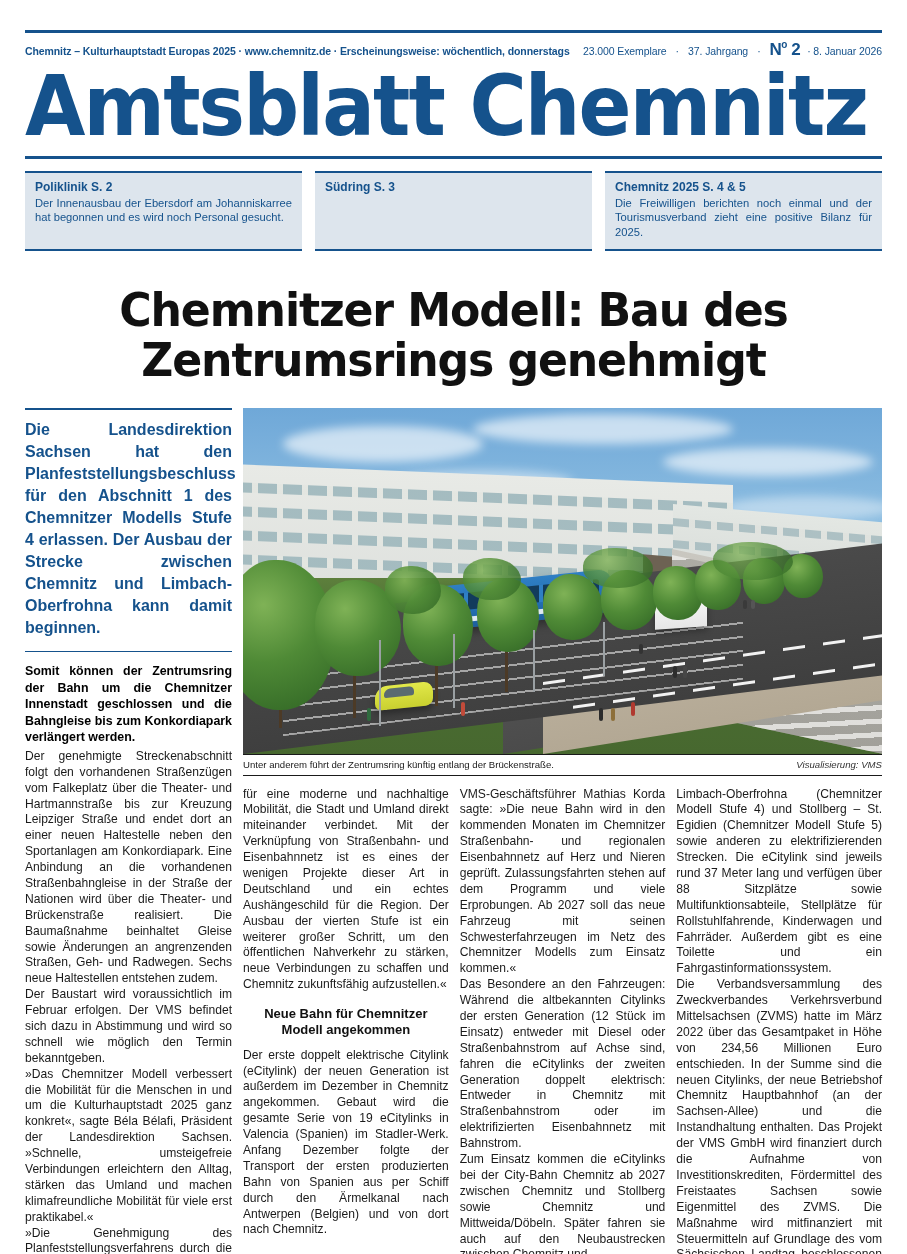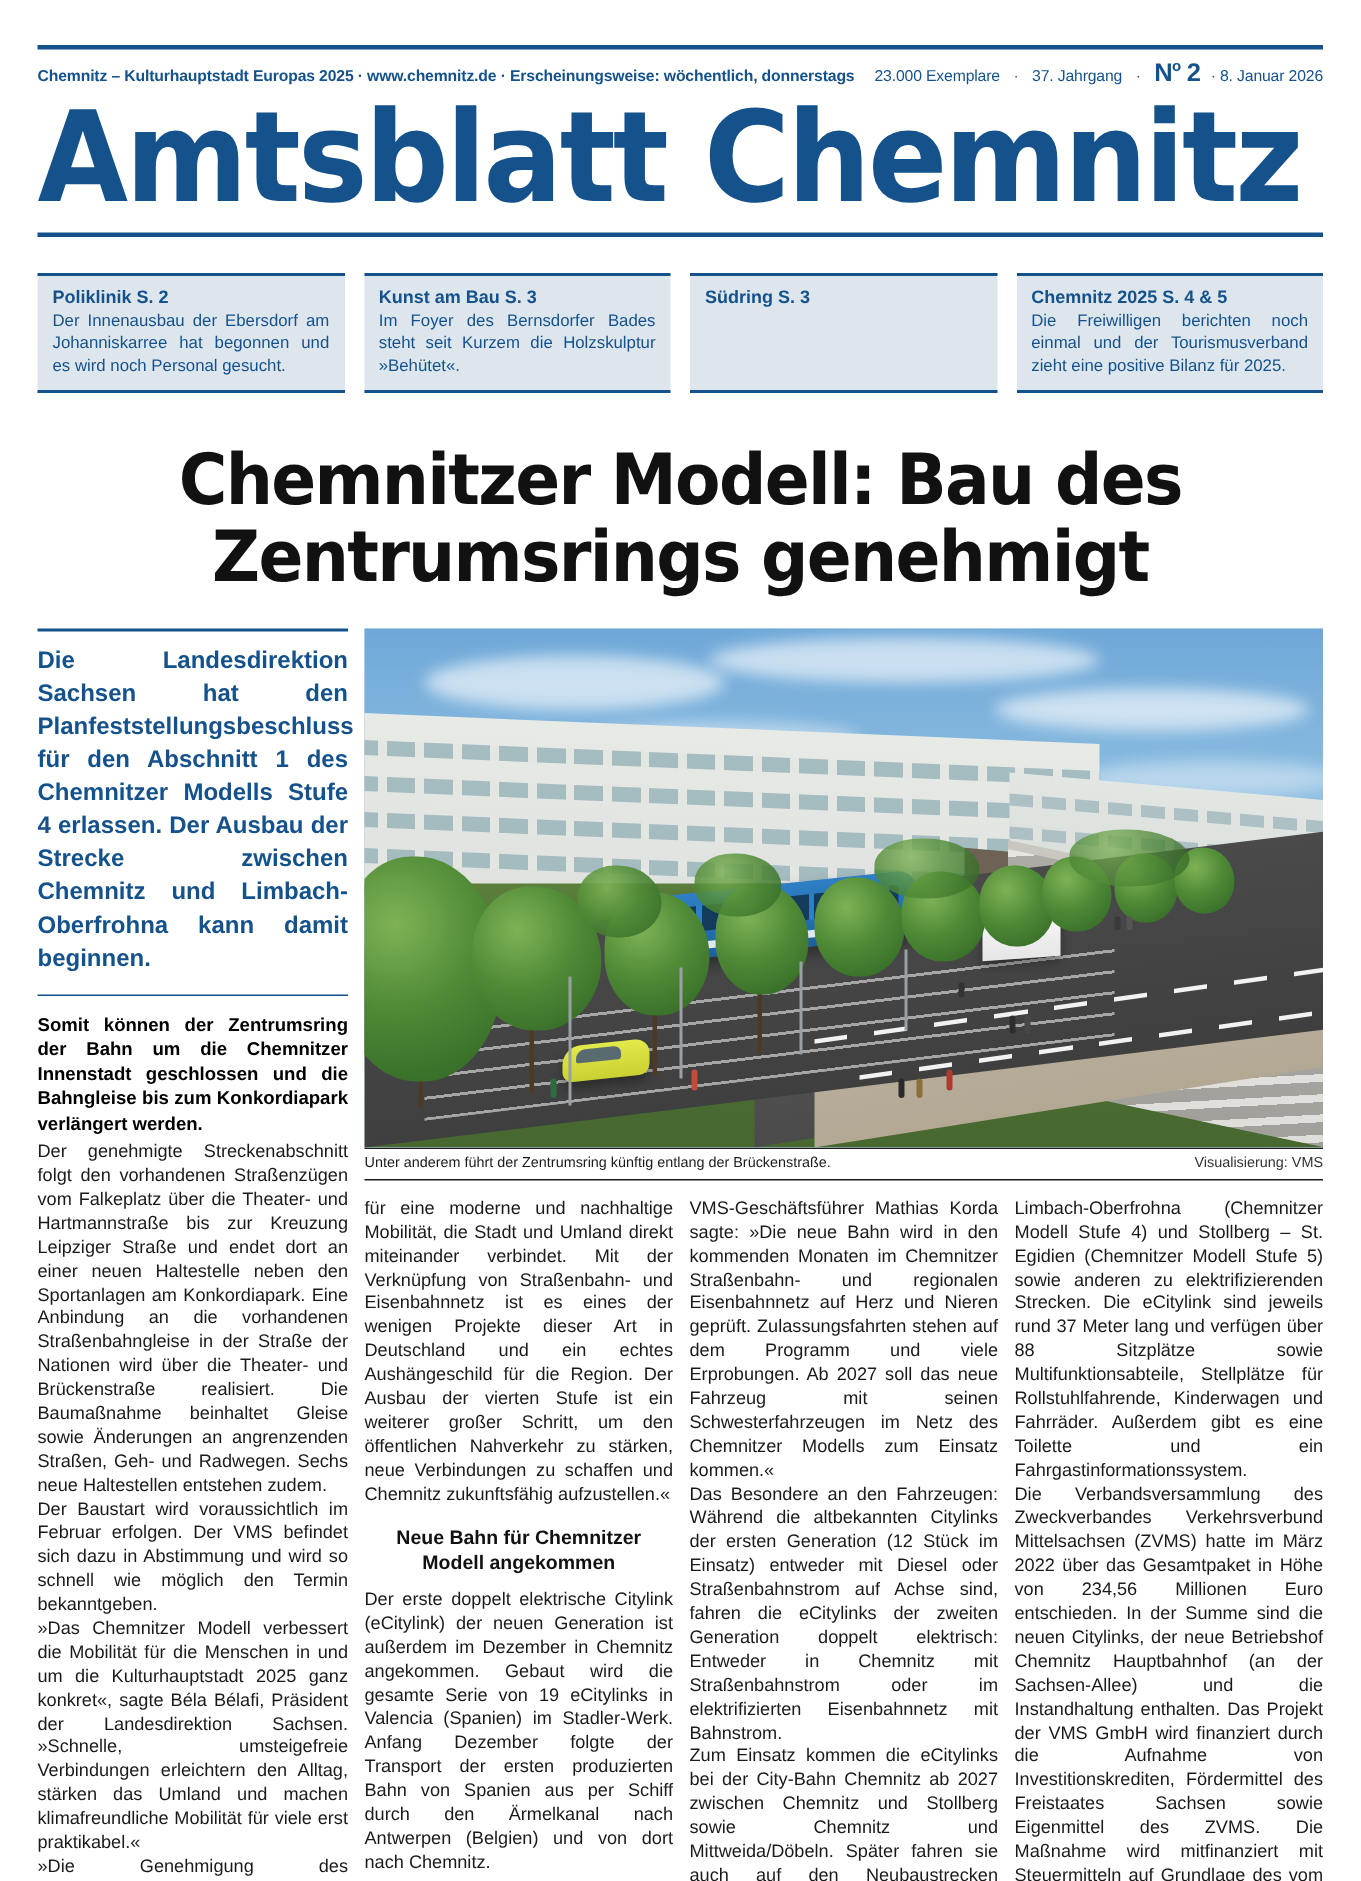--- a/index.html
+++ b/index.html
@@ -36,21 +36,21 @@
     transform:scaleX(0.93);
     transform-origin:left center;
     white-space:nowrap;
     margin:4px 0 0 0;
     text-align:left;
   }
   .masthead-wrap { height:86px; overflow:hidden; display:flex; align-items:center; }
   .mid-rule { height:3px; background:#15528c; margin-top:8px; }
 
   
-  .teasers { display:flex; gap:13px; margin-top:24px; }
+  .teasers { display:flex; gap:13px; margin-top:12px; }
   .teaser {
     flex:1 1 0;
     background:#dde5ed;
     border-top:2px solid #15528c;
     border-bottom:2px solid #15528c;
     padding:7px 10px 9px 10px;
     min-height:74px;
   }
   .teaser-title {
     color:#15528c; font-weight:bold; font-size:12px; line-height:1.25;
@@ -233,21 +233,21 @@
   .pole { position:absolute; width:2px; background:#9aa0a3; }
   .person { position:absolute; width:4px; border-radius:2px; }
 
   .caption-bar {
     width:639px; border-top:1px solid #1a1a1a;
     display:flex; justify-content:space-between; align-items:baseline;
     font-size:9.6px; color:#1a1a1a;
     padding:4px 0 5px 0;
     border-bottom:1px solid #1a1a1a;
   }
-  .caption-credit { color:#333; }
+  .caption-credit { color:#333;font-style:italic; }
   .below-photo { display:flex; gap:11px; margin-top:11px; }
 </style>
 </head>
 <body>
 
 <div class="page">
 
   <div class="top-rule"></div>
 
   <div class="kopfzeile">
@@ -265,24 +265,20 @@
   <div class="masthead-wrap">
     <div class="masthead">Amtsblatt Chemnitz</div>
   </div>
 
   <div class="mid-rule"></div>
 
   <div class="teasers">
     <div class="teaser">
       <div class="teaser-title">Poliklinik S. 2</div>
       <div class="teaser-text">Der Innenausbau der Ebersdorf am Johanniskarree hat begonnen und es wird noch Personal gesucht.</div>
-    </div>
-    <div class="teaser">
-      <div class="teaser-title">Kunst am Bau S. 3</div>
-      <div class="teaser-text">Im Foyer des Bernsdorfer Bades steht seit Kurzem die Holzskulptur »Behütet«.</div>
     </div>
     <div class="teaser">
       <div class="teaser-title">Südring S. 3</div>
     </div>
     <div class="teaser">
       <div class="teaser-title">Chemnitz 2025 S. 4 &amp; 5</div>
       <div class="teaser-text">Die Freiwilligen berichten noch einmal und der Tourismusverband zieht eine positive Bilanz für 2025.</div>
     </div>
   </div>
 

